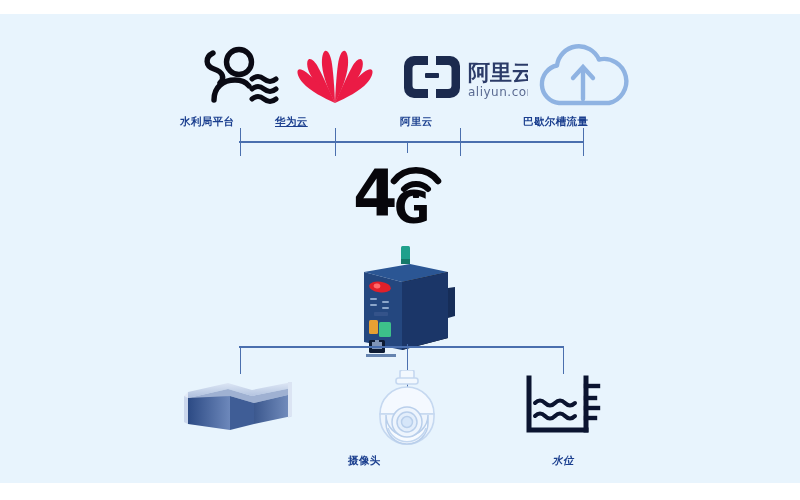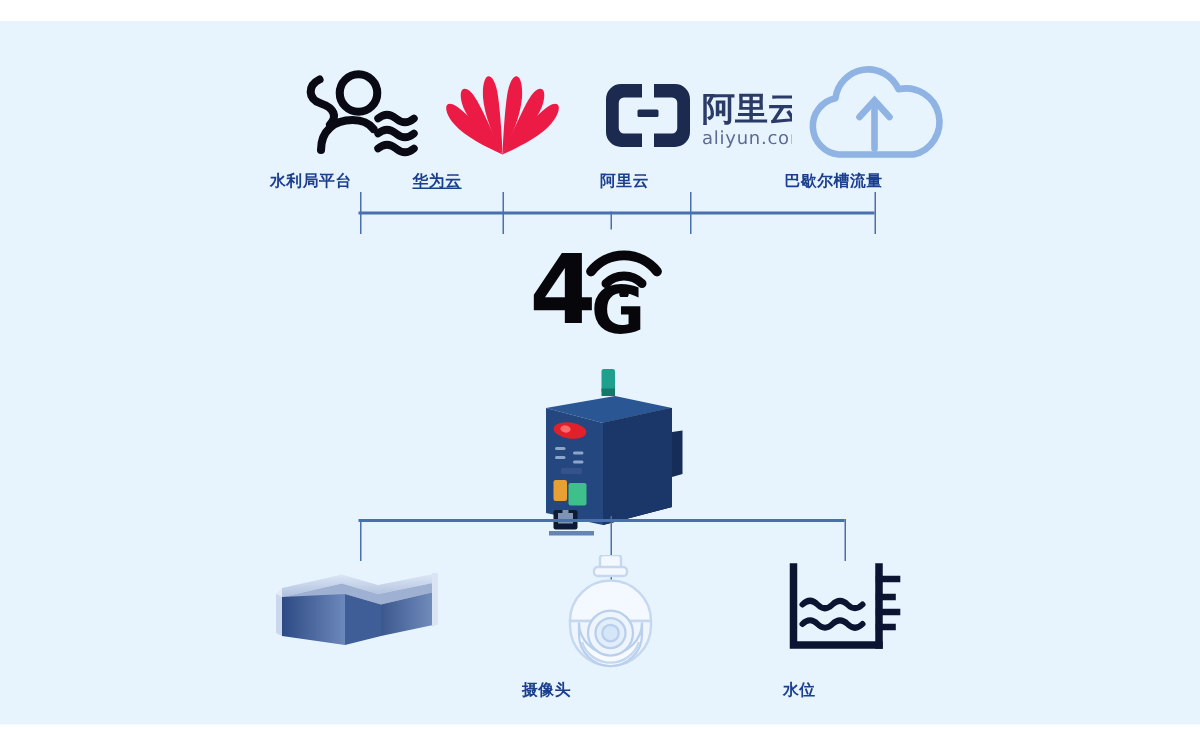--- a/index.html
+++ b/index.html
@@ -242,15 +242,15 @@
         <line x1="64" y1="24" x2="73" y2="24"></line>
         <line x1="64" y1="34" x2="76" y2="34"></line>
         <line x1="64" y1="44" x2="73" y2="44"></line>
       </g>
       <g stroke="#0b1430" stroke-width="4" fill="none" stroke-linecap="round">
         <path d="M13 29 q5 -5 10 0 q5 5 10 0 q5 -5 10 0 q5 5 10 0"></path>
         <path d="M13 42 q5 -5 10 0 q5 5 10 0 q5 -5 10 0 q5 5 10 0"></path>
       </g>
     </svg>
   </div>
-  <div class="label" style="left:522px;top:440px;width:82px;">水位</div>
+  <div class="label" style="left:552px;top:440px;width:82px;font-style:italic;">水位</div>
 
 </div>
 
 </body></html>

